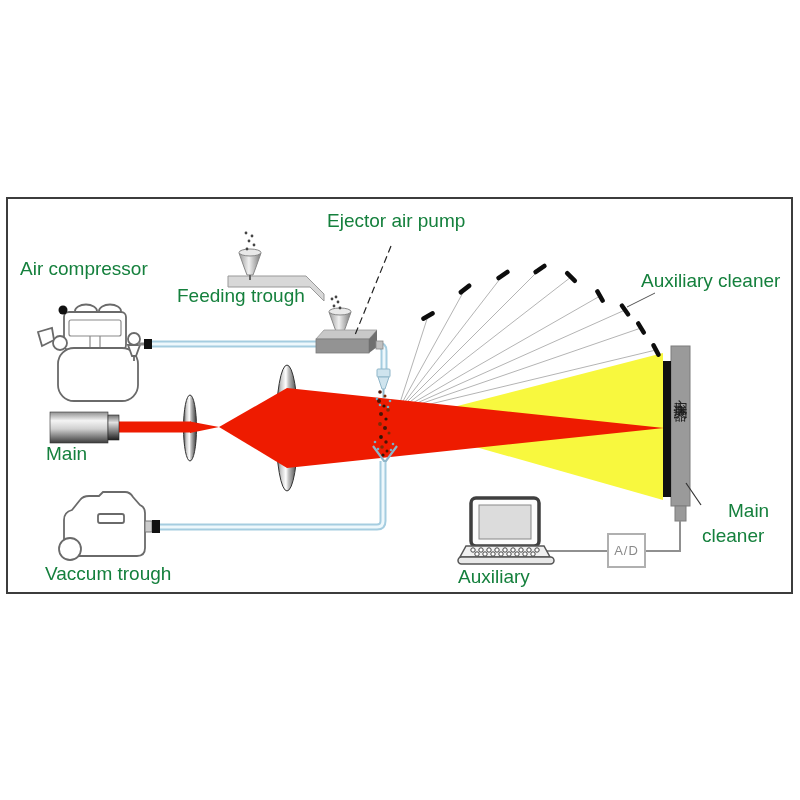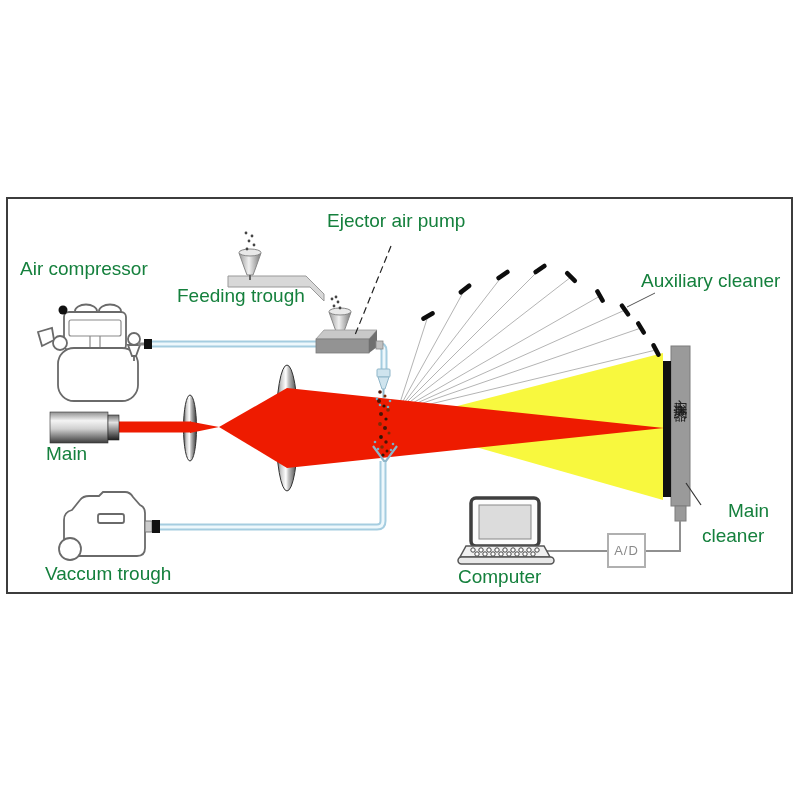--- a/index.html
+++ b/index.html
@@ -245,17 +245,17 @@
   </svg>
 
   <div class="label" style="left:327px;top:211px">Ejector air pump</div>
   <div class="label" style="left:20px;top:259px">Air compressor</div>
   <div class="label" style="left:177px;top:286px">Feeding trough</div>
   <div class="label" style="left:46px;top:444px">Main</div>
   <div class="label" style="left:45px;top:564px">Vaccum trough</div>
   <div class="label" style="left:641px;top:271px">Auxiliary cleaner</div>
   <div class="label" style="left:728px;top:501px">Main</div>
   <div class="label" style="left:702px;top:526px">cleaner</div>
-  <div class="label" style="left:458px;top:567px">Computer</div>
+  <div class="label" style="left:458px;top:567px">Auxiliary</div>
   <div class="ad-label">A/D</div>
   <div class="label-cn">主探测器</div>
 
 </div>
 
 </body></html>

